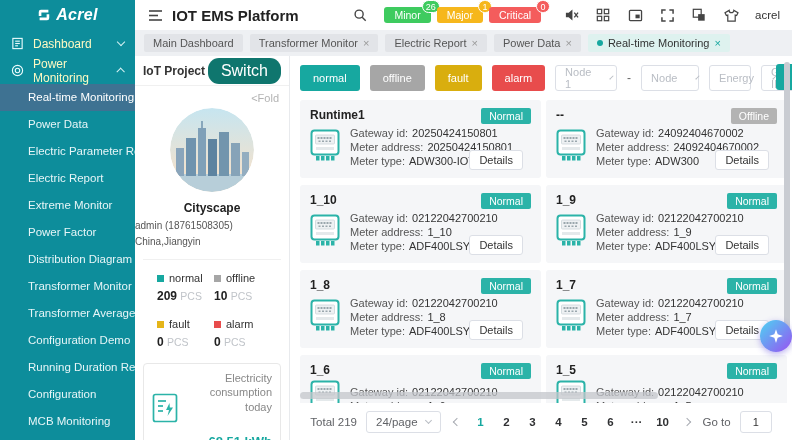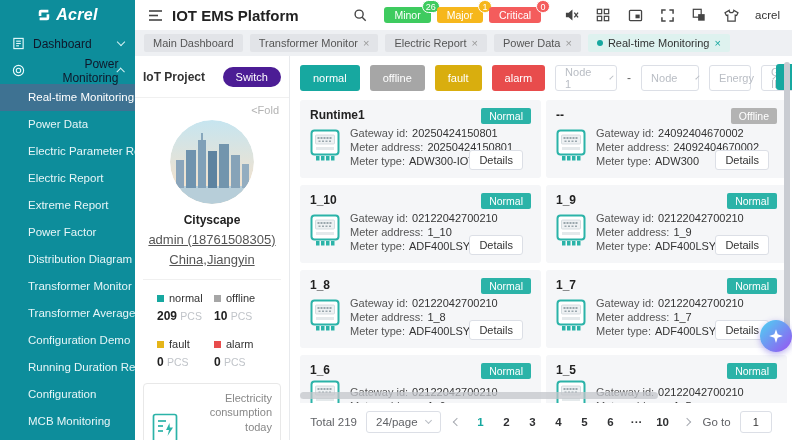--- a/index.html
+++ b/index.html
@@ -5,21 +5,21 @@
   * { box-sizing: border-box; }
   html,body { margin:0; padding:0; }
   body {
     width:792px; height:440px; overflow:hidden; position:relative;
     font-family:"Liberation Sans", sans-serif; font-size:12px; color:#333; background:#fff;
   }
   
   .sidebar { position:absolute; left:0; top:0; width:135px; height:440px; background:#0d8d9b; z-index:6; }
   .logo { height:30px; display:flex; align-items:center; justify-content:center; gap:5px;
           color:#fff; font-style:italic; font-weight:bold; font-size:16px; letter-spacing:.3px; }
-  .menu-item { height:27px; display:flex; align-items:center; padding:0 11px; color:#0f172a; font-size:12px; cursor:pointer;text-align:right; }
+  .menu-item { height:27px; display:flex; align-items:center; padding:0 11px; color:#fef9c3; font-size:12px; cursor:pointer; }
   .menu-item .mi-icon { width:14px; height:14px; margin-right:8px; flex:0 0 14px; }
   .chev { width:6px; height:6px; border-right:1.4px solid #d6f2f4; border-bottom:1.4px solid #d6f2f4; margin-left:auto; }
   .chev.down { transform:rotate(45deg); margin-top:-3px; }
   .chev.up { transform:rotate(-135deg); margin-top:3px; }
   .sub-item { height:27px; line-height:27px; padding-left:28px; color:#e6f5f7; font-size:11.5px;
               cursor:pointer; white-space:nowrap; overflow:hidden; }
   .sub-item.active { background:#3e7292; color:#fff; }
   
   .topbar { position:absolute; left:135px; top:0; right:0; height:30px; background:#fff;
             display:flex; align-items:center; padding:0 12px; gap:9px; }
@@ -35,28 +35,28 @@
               display:flex; align-items:center; gap:7px; padding:0 9px; }
   .tab { background:#e2e4e8; padding:3px 9px; font-size:11px; color:#555; display:flex; gap:5px;
          align-items:center; border-radius:2px; cursor:pointer; white-space:nowrap; }
   .tab.active { background:#def2ef; color:#333; }
   .tab .dot { width:6px; height:6px; border-radius:50%; background:#17a8a0; }
   .tab .x { color:#999; font-size:11px; line-height:1; }
   .tab.active .x { color:#17a8a0; }
   
   .project-panel { position:absolute; left:135px; top:56px; width:155px; bottom:0; background:#fff;
                    border-right:1px solid #e8eaed; overflow:hidden; z-index:2; }
-  .pp-header { height:42px; display:flex; align-items:center; justify-content:space-between;
+  .pp-header { height:30px; display:flex; align-items:center; justify-content:space-between;
                padding:0 8px; border-bottom:1px solid #f0f0f0; }
   .pp-title { font-weight:bold; font-size:12px; }
-  .switch-btn { background:#4c1d95; color:#fff; border:none; border-radius:11px; padding:4px 13px; font-size:11px; cursor:pointer; }
+  .switch-btn { background:#0f766e; color:#fff; border:none; border-radius:11px; padding:4px 13px; font-size:16px; cursor:pointer; }
   .fold { text-align:right; color:#b3b3b3; font-size:11px; padding:6px 10px 0; cursor:pointer; }
   .avatar { width:84px; height:84px; border-radius:50%; margin:4px auto 9px; overflow:hidden; display:block; }
   .pp-name { text-align:center; font-weight:bold; font-size:12px; color:#222; }
-  .pp-admin,.pp-loc { text-align:center; color:#555; font-size:13px; margin-top:5px;text-decoration:underline; }
+  .pp-admin,.pp-loc { color:#555; font-size:10px; margin-top:5px; }
   .pp-divider { border-top:1px solid #f0f0f0; margin:12px 8px 0; }
   .stats { display:grid; grid-template-columns:1fr 1fr; padding:12px 18px 0 22px; row-gap:15px; }
   .stat-label { font-size:11px; display:flex; align-items:center; gap:5px; color:#333; }
   .stat-sq { width:7px; height:7px; }
   .sq-normal{background:#17a8a0}.sq-offline{background:#a6a6a6}.sq-fault{background:#e5b519}.sq-alarm{background:#e84c4c}
   .stat-value { font-weight:bold; font-size:12px; margin-top:5px; color:#222; }
   .stat-unit { color:#c0c4c9; font-weight:normal; font-size:10.5px; }
   .metric-card { border:1px solid #e8e8e8; border-radius:4px; margin:14px 8px 0; padding:7px 8px;
                  display:flex; gap:8px; align-items:center; background:#fff; }
   .metric-text { flex:1; text-align:right; }
@@ -132,21 +132,21 @@
             <circle cx="7" cy="7" r="5.5"></circle>
             <circle cx="7" cy="7" r="2.4"></circle>
           </svg></span>
         <span>Power Monitoring</span>
         <i class="chev up"></i>
       </div>
       <div class="sub-item active">Real-time Monitoring</div>
       <div class="sub-item">Power Data</div>
       <div class="sub-item">Electric Parameter Report</div>
       <div class="sub-item">Electric Report</div>
-      <div class="sub-item">Extreme Report</div>
+      <div class="sub-item">Extreme Monitor</div>
       <div class="sub-item">Power Factor</div>
       <div class="sub-item">Distribution Diagram</div>
       <div class="sub-item">Transformer Monitor</div>
       <div class="sub-item">Transformer Average Loa...</div>
       <div class="sub-item">Configuration Demo</div>
       <div class="sub-item">Running Duration Report</div>
       <div class="sub-item">Configuration</div>
       <div class="sub-item">MCB Monitoring</div>
     </nav>
 </aside>

